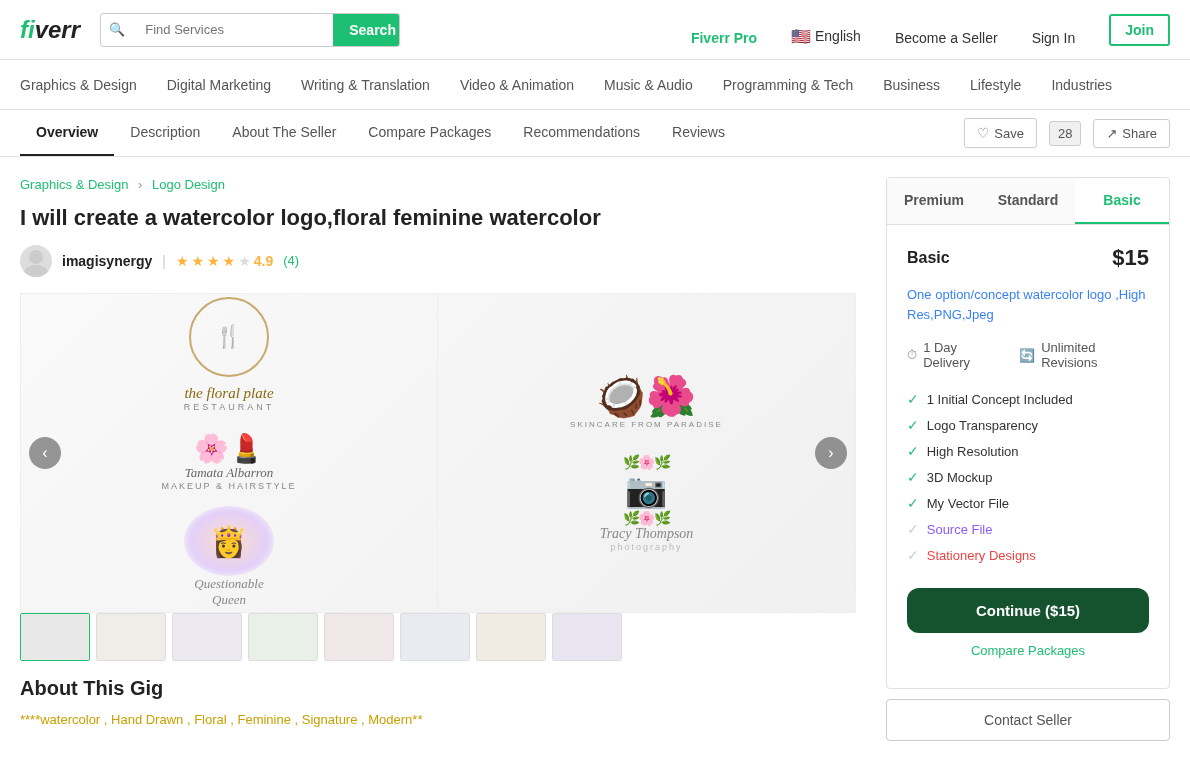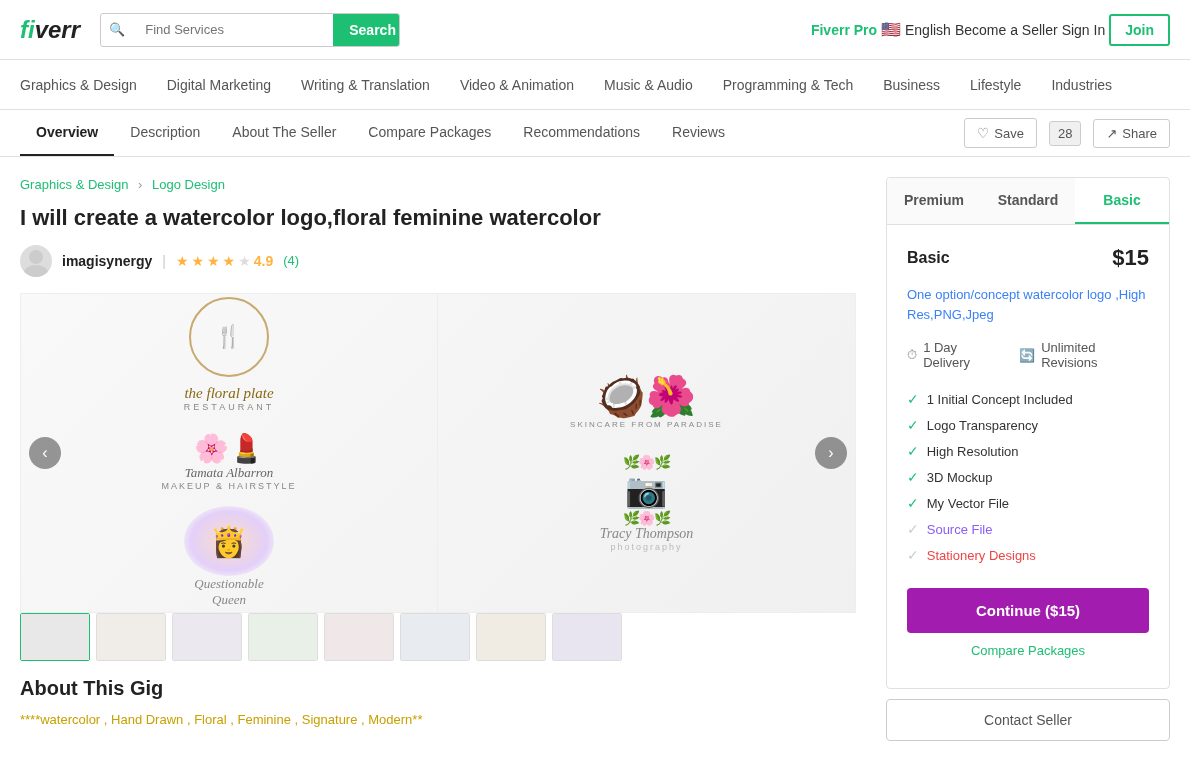--- a/index.html
+++ b/index.html
@@ -5,21 +5,21 @@
     * { box-sizing: border-box; margin: 0; padding: 0; }
     body { font-family: 'Helvetica Neue', Arial, sans-serif; font-size: 14px; color: #333; background: #fff; }
 
     
     .header { display: flex; align-items: center; padding: 0 20px; height: 60px; border-bottom: 1px solid #e0e0e0; background: #fff; }
     .logo { font-size: 24px; font-weight: 700; color: #1dbf73; margin-right: 20px; font-style: italic; }
     .logo span { color: #222; }
     .search-bar { display: flex; align-items: center; border: 1px solid #ccc; border-radius: 3px; overflow: hidden; flex: 0 0 300px; margin-right: auto; }
     .search-bar input { border: none; outline: none; padding: 8px 12px; font-size: 13px; width: 240px; color: #999; }
     .search-bar button { background: #1dbf73; color: #fff; border: none; padding: 8px 16px; font-size: 14px; cursor: pointer; font-weight: 600; }
-    .header-right { display: flex; align-items: center; gap: 4px; }
+    .header-right { display: flex; align-items: flex-end; gap: 34px; }
     .fiverr-pro { color: #1dbf73; font-weight: 600; font-size: 14px; cursor: pointer; }
     .lang-select { display: flex; align-items: center; gap: 4px; font-size: 14px; cursor: pointer; }
     .flag { font-size: 16px; }
     .header-link { font-size: 14px; color: #333; cursor: pointer; }
     .join-btn { border: 2px solid #1dbf73; color: #1dbf73; background: #fff; padding: 6px 14px; border-radius: 3px; font-weight: 600; cursor: pointer; font-size: 14px; }
 
     
     .nav { display: flex; align-items: center; padding: 0 20px; height: 50px; border-bottom: 1px solid #e0e0e0; background: #fff; gap: 30px; }
     .nav-item { font-size: 14px; color: #555; cursor: pointer; white-space: nowrap; padding: 15px 0; }
 
@@ -96,21 +96,21 @@
     .package-price { font-size: 22px; font-weight: 700; color: #222; }
     .package-desc { font-size: 13px; color: #3b82f6; margin-bottom: 16px; line-height: 1.5; }
     .package-features { display: flex; gap: 16px; margin-bottom: 16px; }
     .feature-item { display: flex; align-items: center; gap: 6px; font-size: 13px; color: #555; }
     .clock-icon { color: #888; font-size: 13px; }
     .refresh-icon { color: #888; font-size: 13px; }
     .feature-list { margin-bottom: 20px; }
     .feature-row { display: flex; align-items: center; gap: 8px; padding: 5px 0; font-size: 13px; }
     .check-yes { color: #1dbf73; font-size: 14px; }
     .check-no { color: #ccc; font-size: 14px; }
-    .continue-btn { width: 100%; background: #a21caf; color: #fff; border: none; padding: 14px; border-radius: 4px; font-size: 15px; font-weight: 600; cursor: pointer; margin-bottom: 10px; }
+    .continue-btn { width: 100%; background: #14532d; color: #fff; border: none; padding: 14px; border-radius: 12px; font-size: 15px; font-weight: 600; cursor: pointer; margin-bottom: 10px; }
     .compare-link { text-align: center; display: block; color: #1dbf73; font-size: 13px; cursor: pointer; margin-bottom: 10px; }
     .contact-btn { width: 100%; background: #fff; color: #555; border: 1px solid #ccc; padding: 12px; border-radius: 4px; font-size: 14px; font-weight: 500; cursor: pointer; margin-top: 10px; }
 
     .search-icon { color: #999; padding: 0 8px; font-size: 13px; }
   </style>
 </head>
 <body>
 
 <div class="header">
   <div class="logo">

